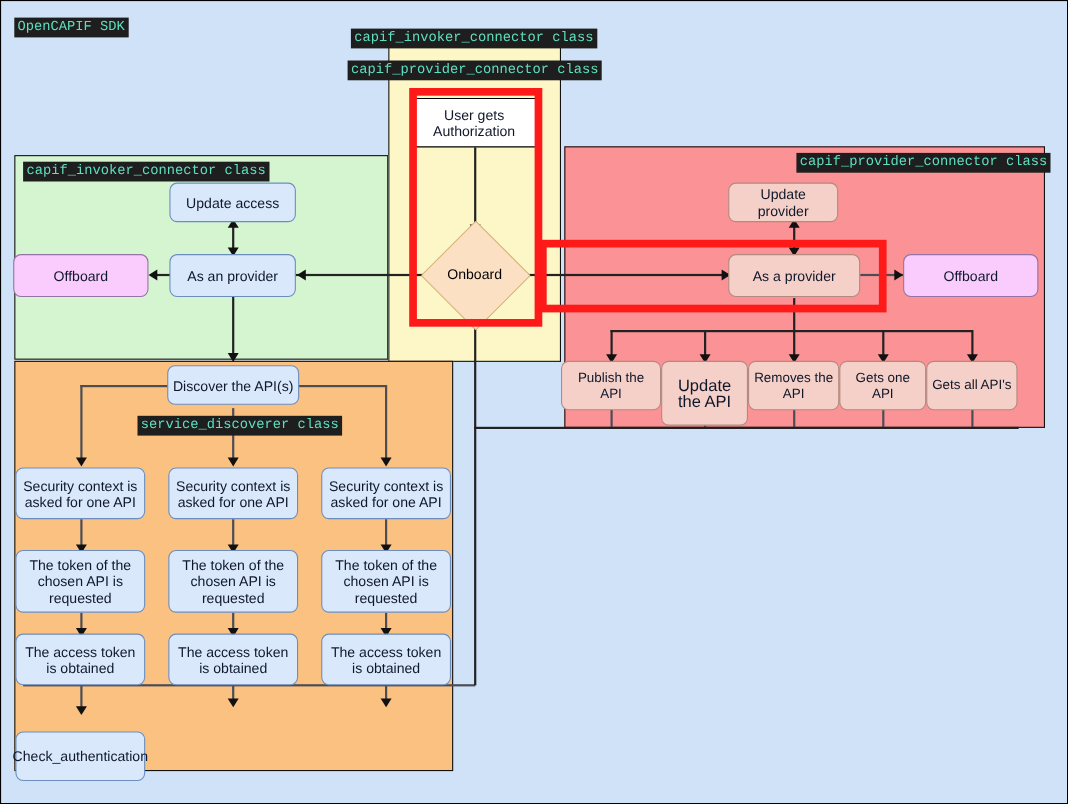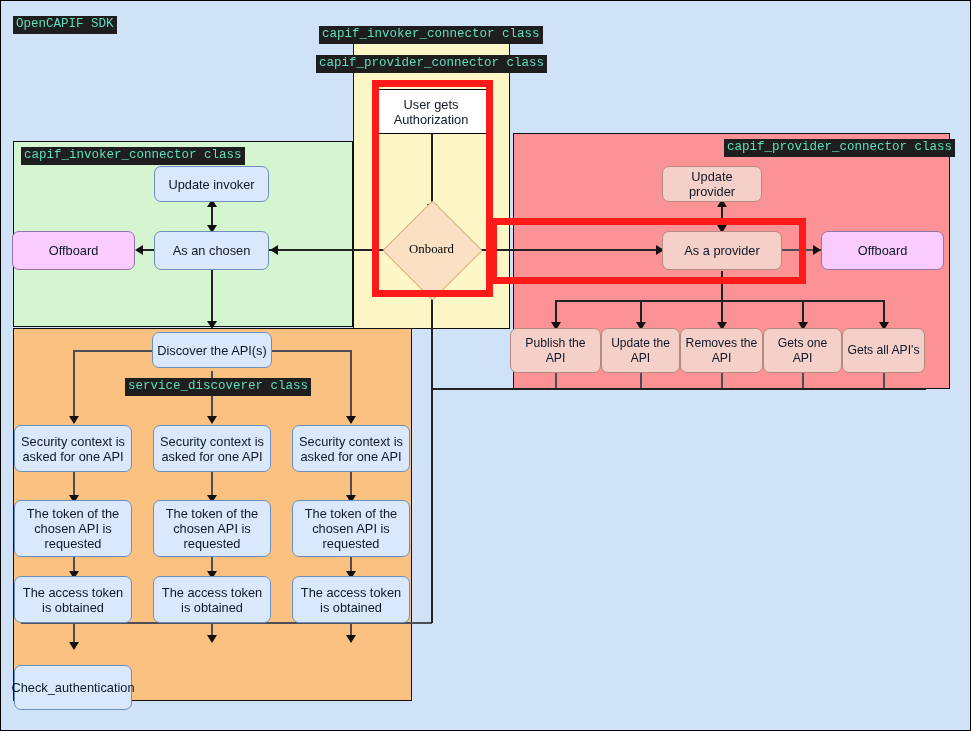--- a/index.html
+++ b/index.html
@@ -22,21 +22,21 @@
   .node{position:absolute;box-sizing:border-box;display:flex;align-items:center;justify-content:center;
         text-align:center;border-radius:7px;font-size:12.8px;color:#0f172a;line-height:15px;padding:2px 4px;z-index:20;}
   .n-blue{background:#dae8fc;border:1.2px solid #6c8ebf;}
   .n-pink{background:#f9ccfd;border:1.2px solid #9673a6;}
   .n-salmon{background:#f5d0c8;border:1.2px solid #b38a80;}
   .n-white{background:#ffffff;border:1.2px solid #000000;border-radius:3px;}
   .n-diamond{position:absolute;z-index:20;}
   .n-diamond .dshape{position:absolute;inset:0;background:#fbe0c3;border:1px solid #d6b37c;
         transform:rotate(45deg);border-radius:2px;}
   .n-diamond .dtext{position:absolute;inset:0;display:flex;align-items:center;justify-content:center;
-        font-size:12.8px;color:#000;font-family:Liberation Serif, serif;}
+        font-size:12.8px;color:#000;}
 
   
   .ln{position:absolute;background:#222;z-index:10;}
   .ln.h{height:1.6px;}
   .ln.v{width:1.6px;}
   .ln.soft{background:#4d4d55;}
   .arrow{position:absolute;width:0;height:0;z-index:11;}
   .a-down{border-left:5px solid transparent;border-right:5px solid transparent;border-top:8px solid #111;}
   .a-up{border-left:5px solid transparent;border-right:5px solid transparent;border-bottom:8px solid #111;}
   .a-left{border-top:5px solid transparent;border-bottom:5px solid transparent;border-right:8px solid #111;}
@@ -146,36 +146,36 @@
   <div class="ln v soft" style="left:882px;top:371px;height:17px;"></div>
   <div class="ln h" style="left:430px;top:387px;width:495px;"></div>
 
   <div class="node n-white" style="left:372px;top:88px;width:116px;height:45px;">User gets Authorization</div>
 
   <div class="n-diamond" style="left:377px;top:205px;width:107px;height:87px;">
     <div class="dshape" style="left:19px;top:9px;width:69px;height:69px;"></div>
     <div class="dtext">Onboard</div>
   </div>
 
-  <div class="node n-blue" style="left:153px;top:165px;width:115px;height:36px;">Update invoker</div>
+  <div class="node n-blue" style="left:153px;top:165px;width:115px;height:36px;">Update access</div>
 
-  <div class="node n-blue" style="left:153px;top:230px;width:115px;height:39px;">As an chosen</div>
+  <div class="node n-blue" style="left:153px;top:230px;width:115px;height:39px;">As an provider</div>
 
   <div class="node n-pink" style="left:11px;top:230px;width:123px;height:39px;">Offboard</div>
 
   <div class="node n-blue" style="left:151px;top:331px;width:120px;height:36px;">Discover the API(s)</div>
 
   <div class="node n-salmon" style="left:661px;top:165px;width:100px;height:36px;">Update provider</div>
 
   <div class="node n-salmon" style="left:661px;top:230px;width:120px;height:39px;">As a provider</div>
 
   <div class="node n-pink" style="left:820px;top:230px;width:123px;height:39px;">Offboard</div>
 
   <div class="node n-salmon" style="left:509px;top:327px;width:91px;height:45px;font-size:12.2px;">Publish the API</div>
-  <div class="node n-salmon" style="left:600px;top:327px;width:79px;height:45px;font-size:12px;">Update the API</div>
+  <div class="node n-salmon" style="left:600px;top:327px;width:79px;height:59px;font-size:15px;">Update the API</div>
   <div class="node n-salmon" style="left:679px;top:327px;width:83px;height:45px;font-size:12.2px;">Removes the API</div>
   <div class="node n-salmon" style="left:762px;top:327px;width:79px;height:45px;font-size:12.2px;">Gets one API</div>
   <div class="node n-salmon" style="left:841px;top:327px;width:83px;height:45px;font-size:12.2px;">Gets all API's</div>
 
   <div class="node n-blue" style="left:13px;top:424px;width:118px;height:47px;">Security context is asked for one API</div>
   <div class="node n-blue" style="left:13px;top:499px;width:118px;height:57px;">The token of the chosen API is requested</div>
   <div class="node n-blue" style="left:13px;top:575px;width:118px;height:47px;">The access token is obtained</div>
 
   <div class="node n-blue" style="left:152px;top:424px;width:118px;height:47px;">Security context is asked for one API</div>
   <div class="node n-blue" style="left:152px;top:499px;width:118px;height:57px;">The token of the chosen API is requested</div>

